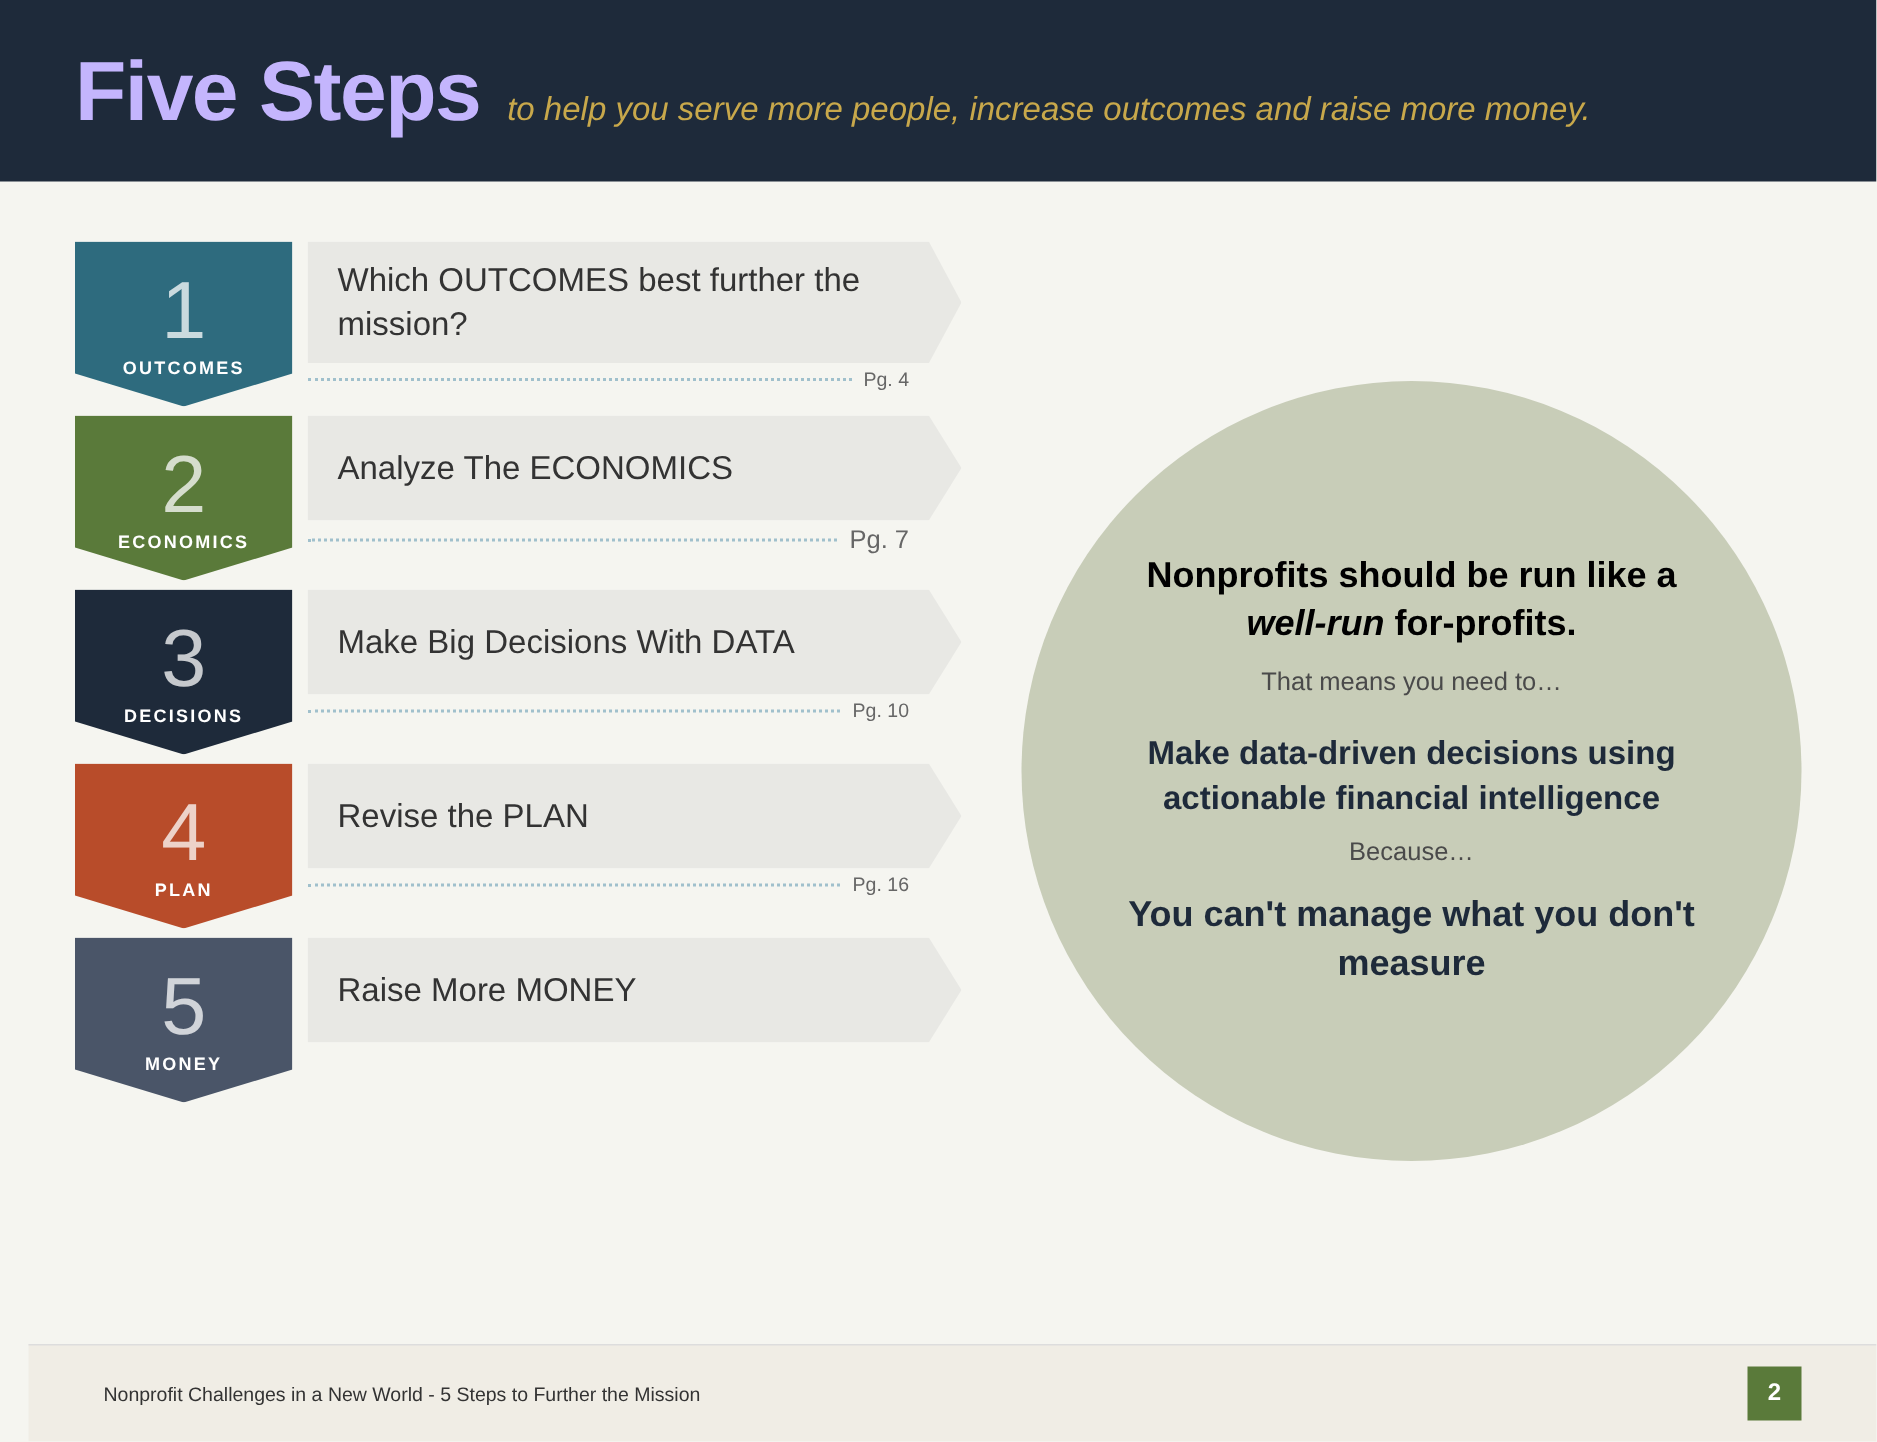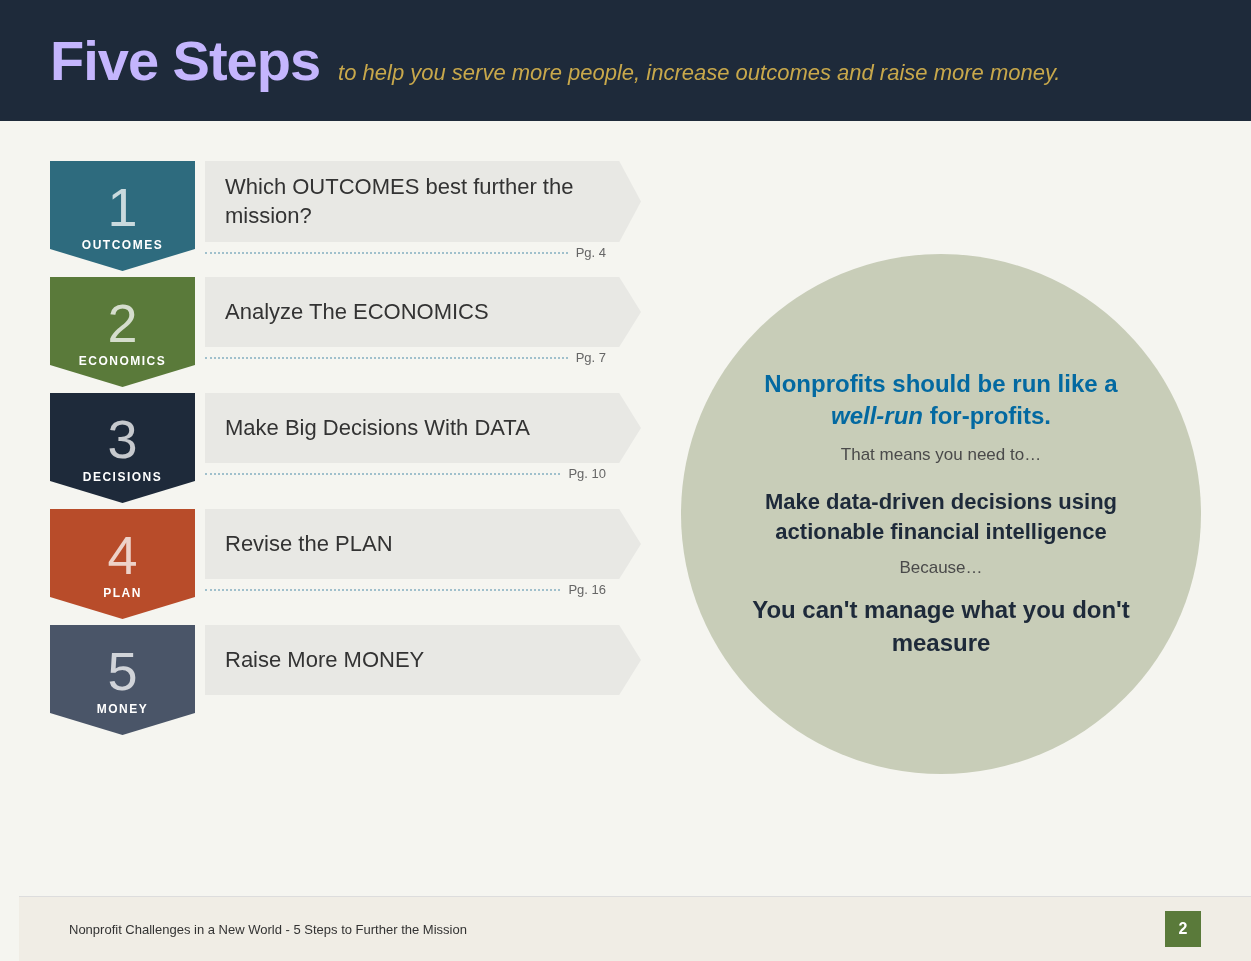--- a/index.html
+++ b/index.html
@@ -125,21 +125,21 @@
       flex-direction: column;
       align-items: center;
       justify-content: center;
       text-align: center;
       padding: 50px 60px;
     }
 
     .circle-text-1 {
       font-size: 24px;
       font-weight: 700;
-      color: #0369a1;
+      color: #000000;
       line-height: 1.35;
       margin-bottom: 12px;
     }
 
     .circle-text-1 em {
       font-style: italic;
       font-weight: 900;
     }
 
     .circle-text-2 {
@@ -241,21 +241,21 @@
         <div class="step-badge step-2">
           <div class="step-badge-number">2</div>
           <div class="step-badge-label">ECONOMICS</div>
         </div>
         <div class="step-right">
           <div class="step-content-inner">
             <span class="step-text">Analyze The ECONOMICS</span>
           </div>
           <div style="display:flex; align-items:center; padding-right:35px; padding-top:3px;">
             <div style="flex:1; border-top: 2px dotted #a0c0cc;"></div>
-            <span style="font-size:13px; color:#666; margin-left:8px;">Pg. 7</span>
+            <span style="font-size:17px; color:#666; margin-left:8px;">Pg. 7</span>
           </div>
         </div>
       </div>
     </div>
       <div style="margin-bottom: 4px;">
       <div style="display:flex; align-items:stretch; margin-bottom:2px;">
         <div class="step-badge step-3">
           <div class="step-badge-number">3</div>
           <div class="step-badge-label">DECISIONS</div>
         </div>

